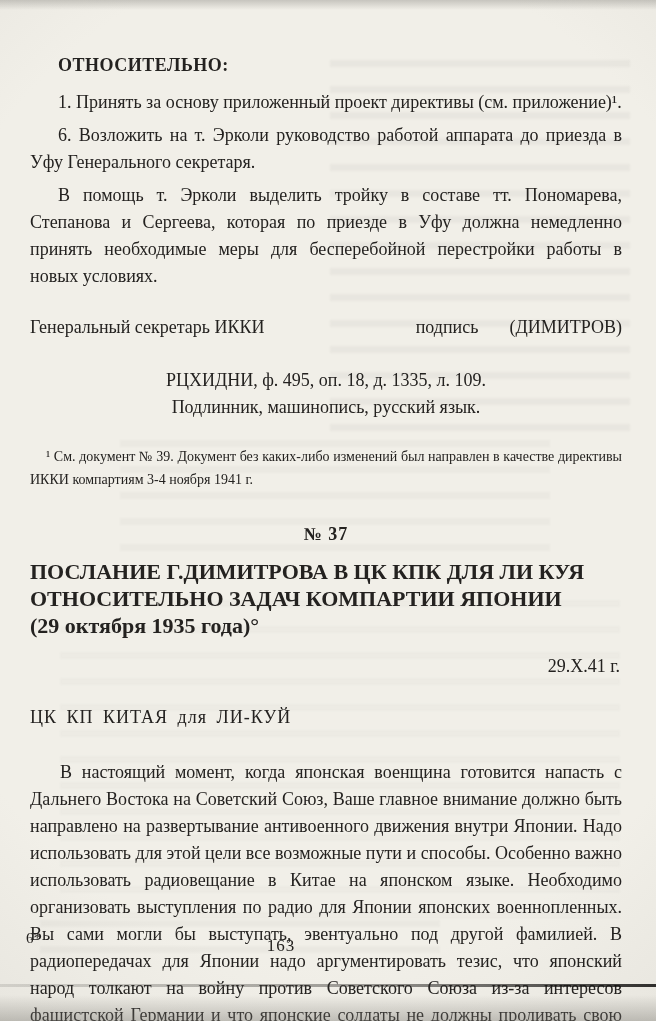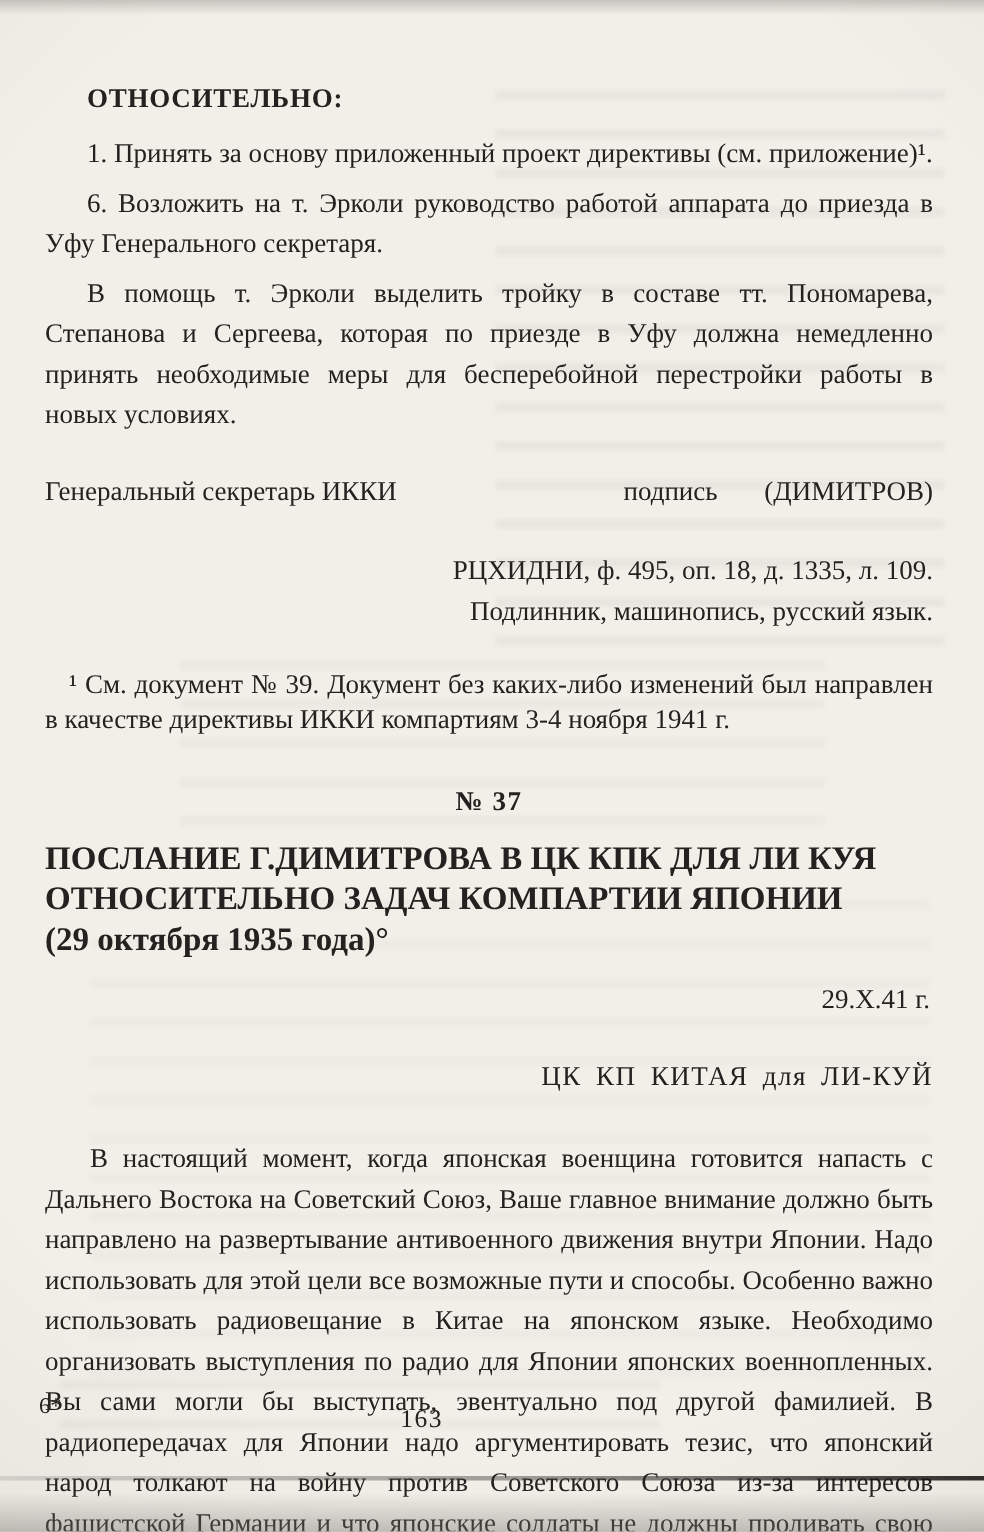--- a/index.html
+++ b/index.html
@@ -57,25 +57,25 @@
 
   .sig {
     margin-top: 24px;
     display: flex;
     justify-content: space-between;
     align-items: baseline;
   }
   .sig .mid { margin-left: 120px; }
 
   .arch-block { margin-top: 26px; }
-  .arch { text-align: right; }
+  .arch { text-align: center; }
 
   .footnote {
     margin-top: 24px;
-    font-size: 18px;
+    font-size: 14px;
     line-height: 23px;
     text-indent: 16px;
     text-align: justify;
   }
 
   .docnum {
     margin-top: 30px;
     text-align: center;
     font-weight: bold;
     letter-spacing: 1px;
@@ -89,21 +89,21 @@
   .title.t1 { margin-top: 10px; }
 
   .date {
     margin-top: 14px;
     text-align: right;
     padding-right: 2px;
   }
 
   .addressee {
     margin-top: 24px;
-    text-align: right;
+    text-align: left;
     letter-spacing: 1px;
     word-spacing: 4px;
   }
 
   .body-par {
     margin-top: 28px;
     text-indent: 30px;
     text-align: justify;
   }
 

